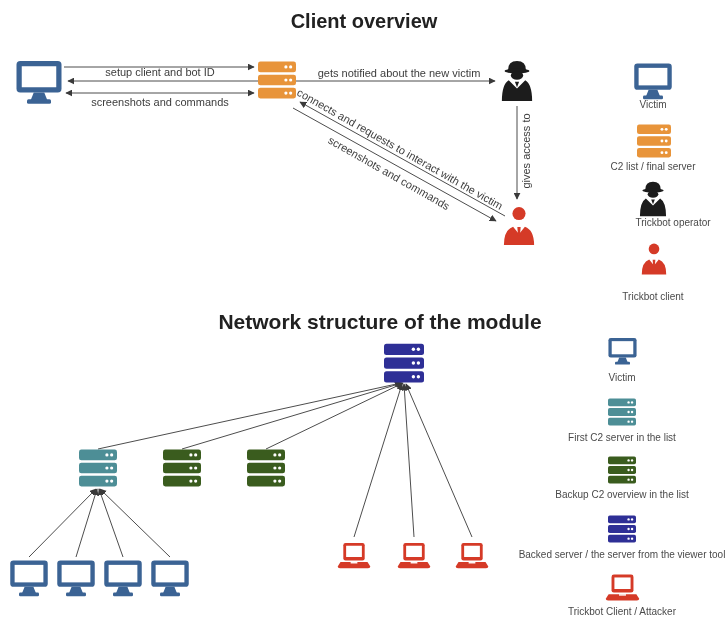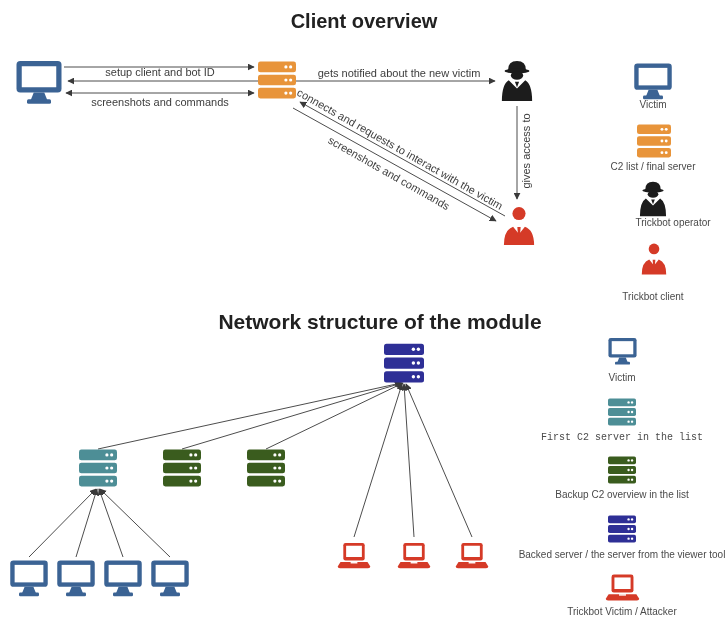--- a/index.html
+++ b/index.html
@@ -138,18 +138,18 @@
   <span class="lbl rotn90" style="left:526px; top:151px;">gives access to</span>
   <span class="lbl rot29" style="left:400px; top:149px;">connects and requests to interact with the victim</span>
   <span class="lbl rot29" style="left:389px; top:173px;">screenshots and commands</span>
 
   <span class="legend-lbl" style="left:653px; top:104px;">Victim</span>
   <span class="legend-lbl" style="left:653px; top:166px;">C2 list / final server</span>
   <span class="legend-lbl" style="left:653px; top:222px;margin-left:20px;">Trickbot operator</span>
   <span class="legend-lbl" style="left:653px; top:296px;">Trickbot client</span>
 
   <span class="legend-lbl" style="left:622px; top:377px;">Victim</span>
-  <span class="legend-lbl" style="left:622px; top:437px;font-family:Liberation Mono, monospace;">First C2 server in the list</span>
+  <span class="legend-lbl" style="left:622px; top:437px;">First C2 server in the list</span>
   <span class="legend-lbl" style="left:622px; top:494px;">Backup C2 overview in the list</span>
   <span class="legend-lbl" style="left:622px; top:554px;">Backed server / the server from the viewer tool</span>
-  <span class="legend-lbl" style="left:622px; top:611px;">Trickbot Victim / Attacker</span>
+  <span class="legend-lbl" style="left:622px; top:611px;">Trickbot Client / Attacker</span>
 
 </div>
 
 </body></html>

